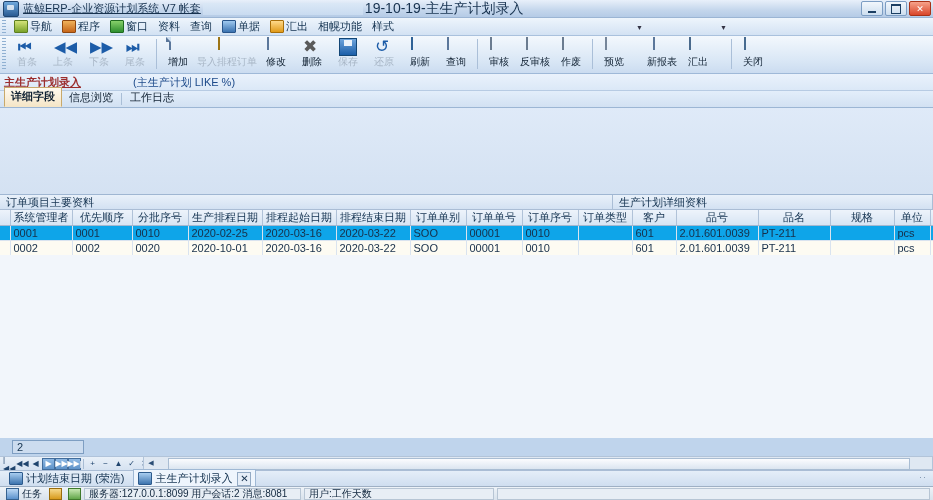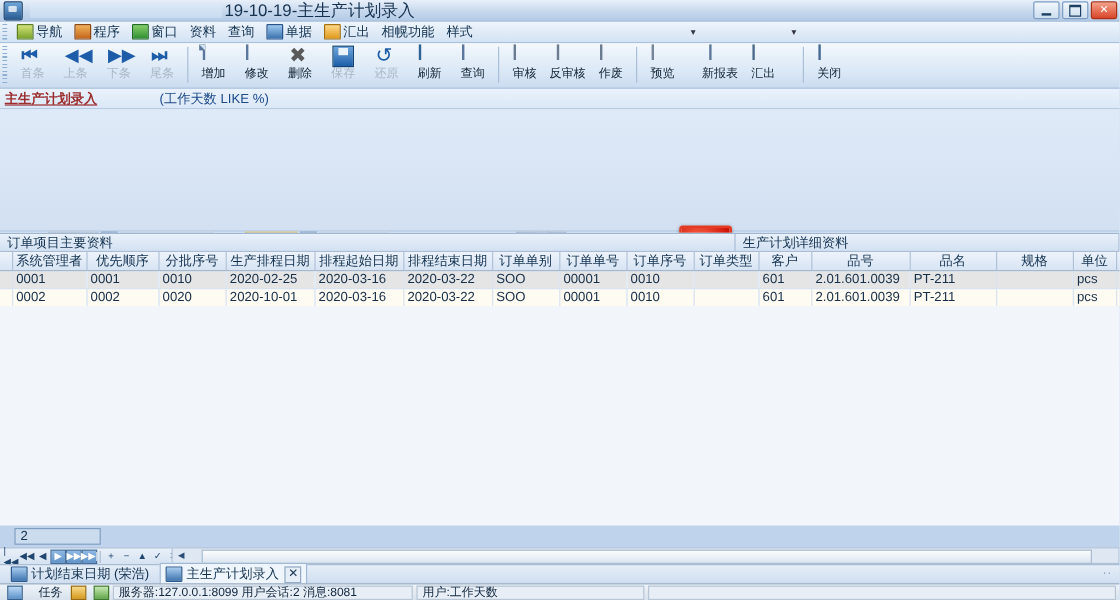--- a/index.html
+++ b/index.html
@@ -245,21 +245,21 @@
     height:14px; font-size:11px; font-weight:normal; color:#12314f;
     background: linear-gradient(#edf3fb,#d7e4f3);
     border-right:1px solid #b0c2d8; border-bottom:1px solid #a4b8d0;
     padding:0 2px; box-sizing:border-box; text-align:center;
   }
   table.dg td {
     height:15px; font-size:11px; color:#172f49;
     border-right:1px solid #d9e3ef; border-bottom:1px solid #d9e3ef;
     padding:0 3px; box-sizing:border-box; white-space:nowrap; overflow:hidden;
   }
-  table.dg tr.r0 td { background:#e5e5e5; }
+  table.dg tr.r0 td { background:#0ea5e9; }
   table.dg tr.r1 td { background:#fdfbf2; }
   .grid-blank { background:#f2f6fb; }
   .rowmark { width:10px; background: linear-gradient(#e3ecf7,#cfdeef); }
 
   
   .bottombar { position:absolute; left:0; right:0; bottom:44px; height:18px;
     background:#bfd4ec; display:flex; align-items:center; padding-left:12px; box-sizing:border-box;}
   .cntbox { width:72px; height:14px; background:#ccdcef; border:1px solid #7e9ec2;
     font-size:11px; color:#14334f; padding-left:4px; box-sizing:border-box; line-height:12px;}
   .navstrip { position:absolute; left:0; right:0; bottom:30px; height:14px;
@@ -287,32 +287,33 @@
   .tabclose { font-size:10px; color:#16324f; border:1px solid #93aac4; background:#e6eef8;
     width:12px;height:12px; display:flex;align-items:center;justify-content:center; margin-left:2px;}
   .dots{ position:absolute; right:6px; top:1px; font-size:9px; color:#7b91a9; letter-spacing:1px;}
 
   
   .statusbar { position:absolute; left:0; right:0; bottom:0; height:14px;
     background: linear-gradient(#eef3f8,#d8e2ec); border-top:1px solid #9fb0c4;
     display:flex; align-items:center; font-size:10px; color:#10263d; padding-left:2px; box-sizing:border-box;}
   .sb-cell { border:1px solid #b7c5d4; background:#e8eef5; height:12px; display:flex; align-items:center;
     padding:0 4px; margin-right:3px; box-sizing:border-box; white-space:nowrap;}
-  .sb-plain { display:flex;align-items:center;gap:13px;padding:0 4px;white-space:nowrap;}
+  .sb-plain { display:flex;align-items:center;gap:3px;padding:0 4px;white-space:nowrap;}
   .sb-ico { width:11px;height:10px;background:linear-gradient(#bcd9f5,#5b92cc);border:1px solid #36628f;}
   .sb-ico2{ width:11px;height:10px;background:linear-gradient(#f6d98a,#d79a1c);border:1px solid #9a6c0c;}
   .sb-ico3{ width:11px;height:10px;background:linear-gradient(#c7e8b2,#62a64a);border:1px solid #3e7a2c;}
 </style>
 </head>
 <body>
 
 <div id="app">
 
   <div class="titlebar">
     <div class="tb-appicon"></div>
+    <span class="tb-title">蓝鲸ERP-企业资源计划系统 V7 帐套</span>
     <div class="tb-gap"></div>
     <span class="tb-title2">19-10-19-主生产计划录入</span>
     <div class="tb-buttons">
       <div class="tb-btn">
           <i class="min-glyph"></i>
         </div>
       <div class="tb-btn">
           <i class="max-glyph"></i>
         </div>
       <div class="tb-btn close">
@@ -375,20 +376,24 @@
     <div class="tbtn disabled">
       <span class="ticon ic-last">⏭</span>
       <span class="lbl">尾条</span>
     </div>
     <div class="tsep"></div>
 
     <div class="tbtn">
       <span class="ticon"><i class="ic-page"></i></span>
       <span class="lbl">增加</span>
     </div>
+    <div class="tbtn wide disabled">
+      <span class="ticon"><i class="ic-import"></i></span>
+      <span class="lbl">导入排程订单</span>
+    </div>
     <div class="tbtn">
       <span class="ticon"><i class="ic-edit"></i></span>
       <span class="lbl">修改</span>
     </div>
     <div class="tbtn">
       <span class="ticon ic-del">✖</span>
       <span class="lbl">删除</span>
     </div>
     <div class="tbtn disabled">
       <span class="ticon ic-save"></span>
@@ -443,23 +448,35 @@
     <div class="tsep"></div>
 
     <div class="tbtn">
       <span class="ticon"><i class="ic-close"></i></span>
       <span class="lbl">关闭</span>
     </div>
   </div>
 
   <div class="formhead">
     <span class="fh-title">主生产计划录入</span>
-    <span class="fh-note">(工作天数 LIKE %)</span>
-  </div>
-
+    <span class="fh-note">(主生产计划 LIKE %)</span>
+  </div>
+
+  <div class="tabstrip">
+    <div class="tab active">
+      <span>详细字段</span>
+    </div>
+    <div class="tab">
+      <span>信息浏览</span>
+    </div>
+    <div class="tab-sep"></div>
+    <div class="tab">
+      <span>工作日志</span>
+    </div>
+  </div>
 
   <div class="formbody">
 
     <span class="fld lab" style="left:4px;  top:103px; width:62px;">计划单别</span>
     <span class="fld lab" style="left:4px;  top:121px; width:62px;">计划单号</span>
     <span class="fld lab" style="left:4px;  top:139px; width:62px;">计划年份</span>
     <span class="fld lab" style="left:4px;  top:157px; width:62px;">计划部门</span>
     <span class="fld lab" style="left:4px;  top:175px; width:62px;">计划人员</span>
 
     <input class="inp gray" style="left: 40px; top: 102px; width: 42px;" value="MP">
@@ -664,18 +681,18 @@
     <span class="dots">··</span>
   </div>
 
   <div class="statusbar">
     <div class="sb-plain">
       <span class="sb-ico"></span>
       <span>任务</span>
     </div>
     <span class="sb-ico2" style="margin:0 3px"></span>
     <span class="sb-ico3" style="margin:0 3px"></span>
-    <div class="sb-cell" style="width:250px">服务器:127.0.0.1:8099  用户会话:2  消息:8081</div>
+    <div class="sb-cell" style="width:217px">服务器:127.0.0.1:8099  用户会话:2  消息:8081</div>
     <div class="sb-cell" style="width:190px">用户:工作天数</div>
     <div class="sb-cell" style="flex:1"></div>
   </div>
 
 </div>
 
 </body></html>

